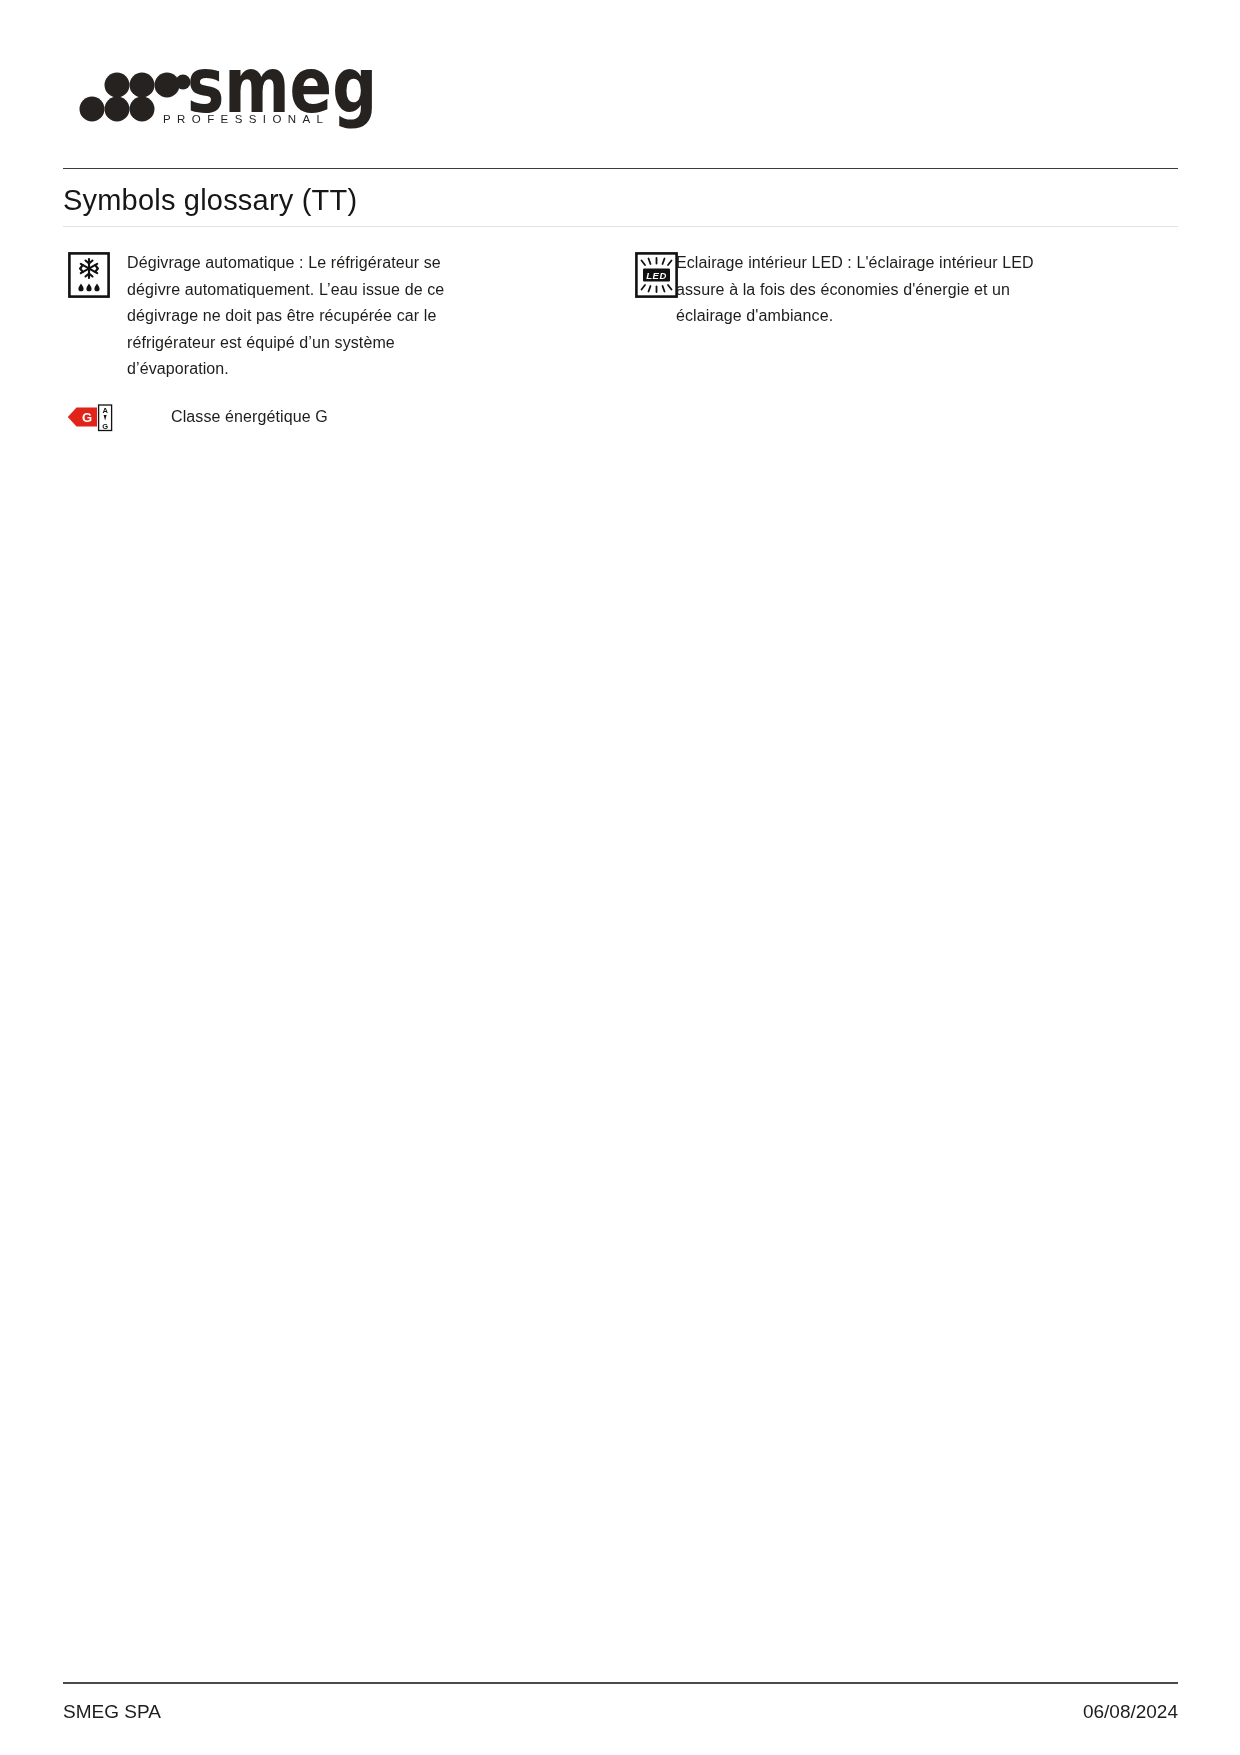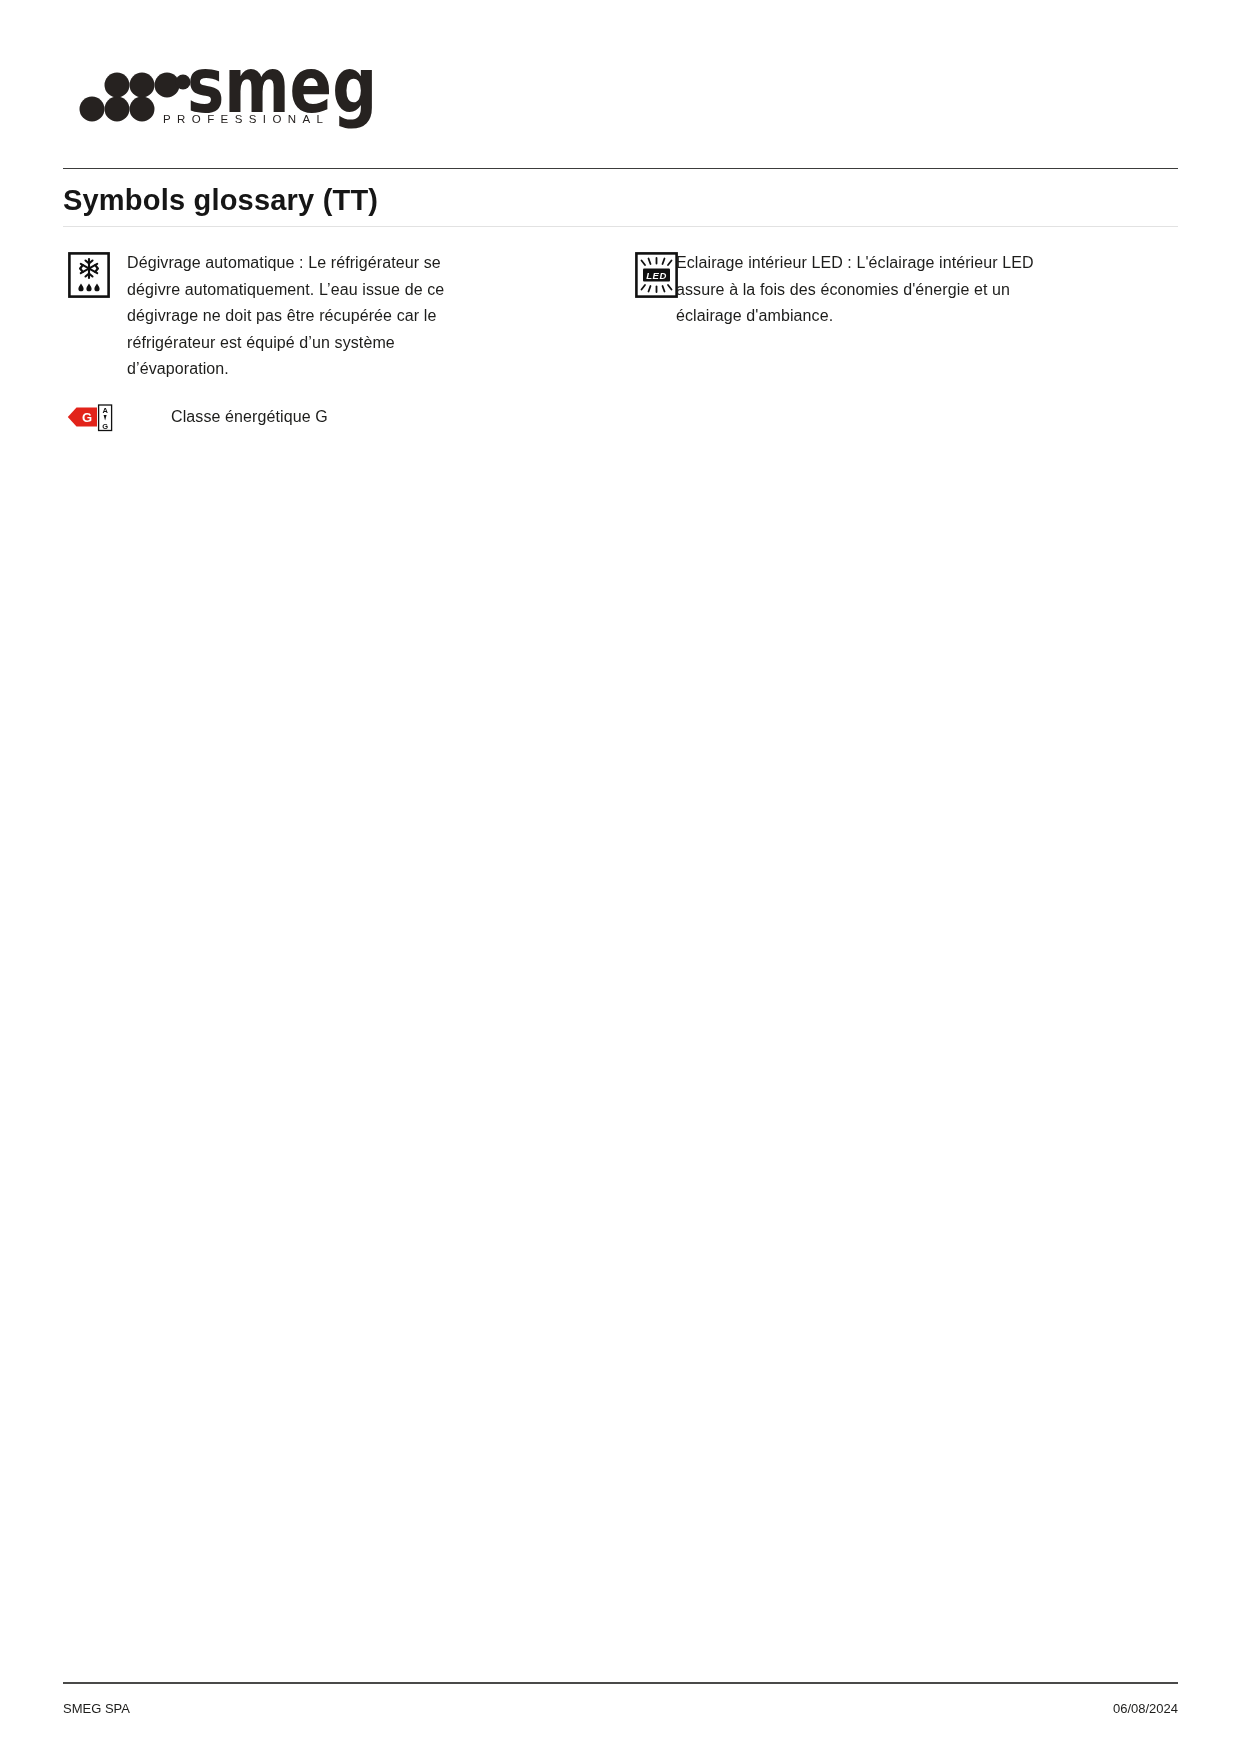--- a/index.html
+++ b/index.html
@@ -7,21 +7,21 @@
   .page {
     position:relative;
     width:1240px; height:1755px;
     background:#ffffff;
     font-family:"Liberation Sans", sans-serif;
     color:#1d1d1b;
     overflow:hidden;
   }
   .logo { position:absolute; left:63px; top:50px; }
   .divider-top   { position:absolute; left:63px; right:62px; top:168px; border-top:1.5px solid #3c3c3b; }
-  .page-title    { position:absolute; left:63px; top:184px; font-size:29px; font-weight:700; letter-spacing:.2px; color:#161616; }
+  .page-title    { position:absolute; left:63px; top:184px; font-size:29px; font-weight:400; letter-spacing:.2px; color:#161616; }
   .divider-title { position:absolute; left:63px; right:62px; top:226px; border-top:1px solid #e2e2e2; }
 
   .entry-icon { position:absolute; }
   .entry-text {
     position:absolute;
     font-size:16px; line-height:26.5px;
     white-space:pre-line;
     color:#1d1d1b;
     letter-spacing:.1px;
   }
@@ -30,21 +30,21 @@
   .text-energy  { left:127px; top:404px; width:470px;margin-left:44px; }
 
   .icon-defrost { left:68px;  top:252px; }
   .icon-led     { left:635px; top:252px;font-style:italic; }
   .icon-energy  { left:67px;  top:404px; }
 
   .footer-divider { position:absolute; left:63px; right:62px; top:1682px; border-top:2px solid #4a4a49; }
   .footer {
     position:absolute; left:63px; right:62px; top:1701px;
     display:flex; justify-content:space-between;
-    font-size:13px; color:#1d1d1b;text-align:right;
+    font-size:19px; color:#1d1d1b;text-align:right;
   }
   svg text { font-family:"Liberation Sans", sans-serif; }
   svg .brandname { font-family:"DejaVu Sans", sans-serif; }
 </style>
 </head>
 <body>
 
 <div class="page">
 
   <div class="logo">

